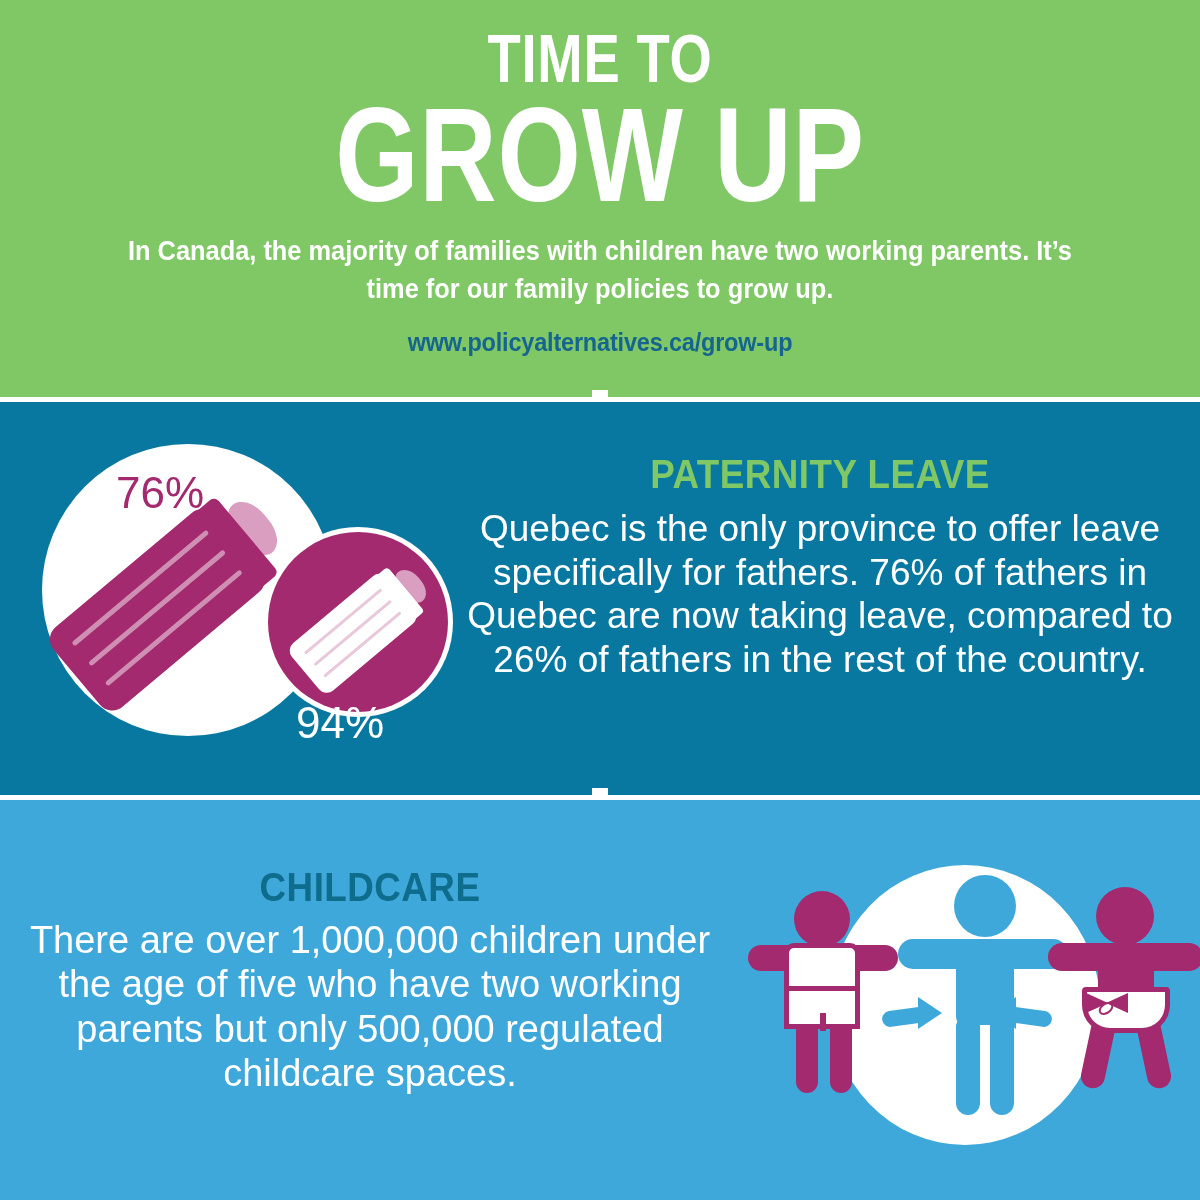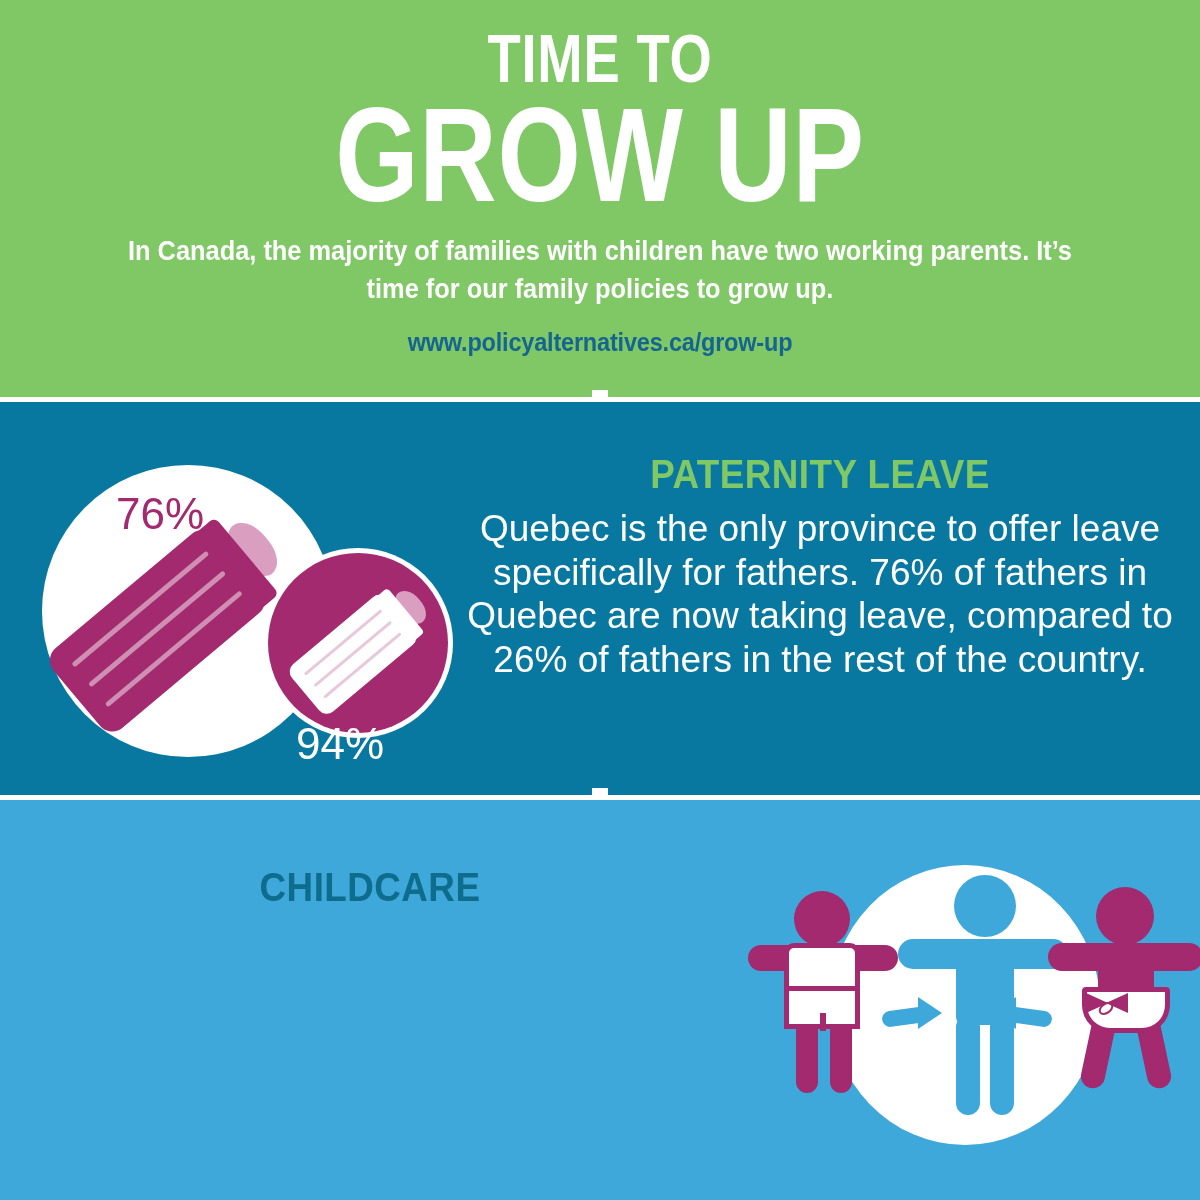--- a/index.html
+++ b/index.html
@@ -53,21 +53,21 @@
   .plus .h{width:44px;height:16px;margin-left:-22px;}
   .plus .v{width:16px;height:44px;margin-left:-8px;}
   #plus-top{top:391px;}
   #plus-top .h{top:13px;}
   #plus-top .v{top:-1px;}
   #plus-bottom{top:789px;}
   #plus-bottom .h{top:13px;}
   #plus-bottom .v{top:-1px;}
 
   
-  #bottle-graphic{position:absolute;left:20px;top:457px;width:440px;height:330px;}
+  #bottle-graphic{position:absolute;left:20px;top:436px;width:440px;height:330px;}
   .circ{position:absolute;border-radius:50%;}
   #circle-big{left:22px;top:8px;width:292px;height:292px;background:#ffffff;}
   #circle-small{left:248px;top:96px;width:180px;height:180px;background:#a32a6e;
                 box-shadow:0 0 0 5px #ffffff;}
   #label-76{position:absolute;left:96px;top:32px;font-size:44px;color:#a32a6e;font-weight:normal;}
   #label-26{position:absolute;left:276px;top:262px;font-size:44px;color:#ffffff;font-weight:normal;}
 
   .bottle{position:absolute;}
   .btl-body{position:absolute;border-radius:14px;}
   .btl-ring{position:absolute;border-radius:5px;}
@@ -218,20 +218,21 @@
 
   <div class="plus" id="plus-bottom">
     <i class="h"></i>
     <i class="v"></i>
   </div>
 
   <div class="band" id="band-childcare"></div>
 
   <div id="childcare-text">
     <div id="childcare-heading">CHILDCARE</div>
+    <div id="childcare-body">There are over 1,000,000 children under the age of five who have two working parents but only 500,000 regulated childcare spaces.</div>
   </div>
 
   <div id="family-graphic">
     <div id="family-disc"></div>
 
     <div class="fig" id="fig-child">
       <div class="head"></div>
       <div class="arms"></div>
       <div class="leg l"></div>
       <div class="leg r"></div>

